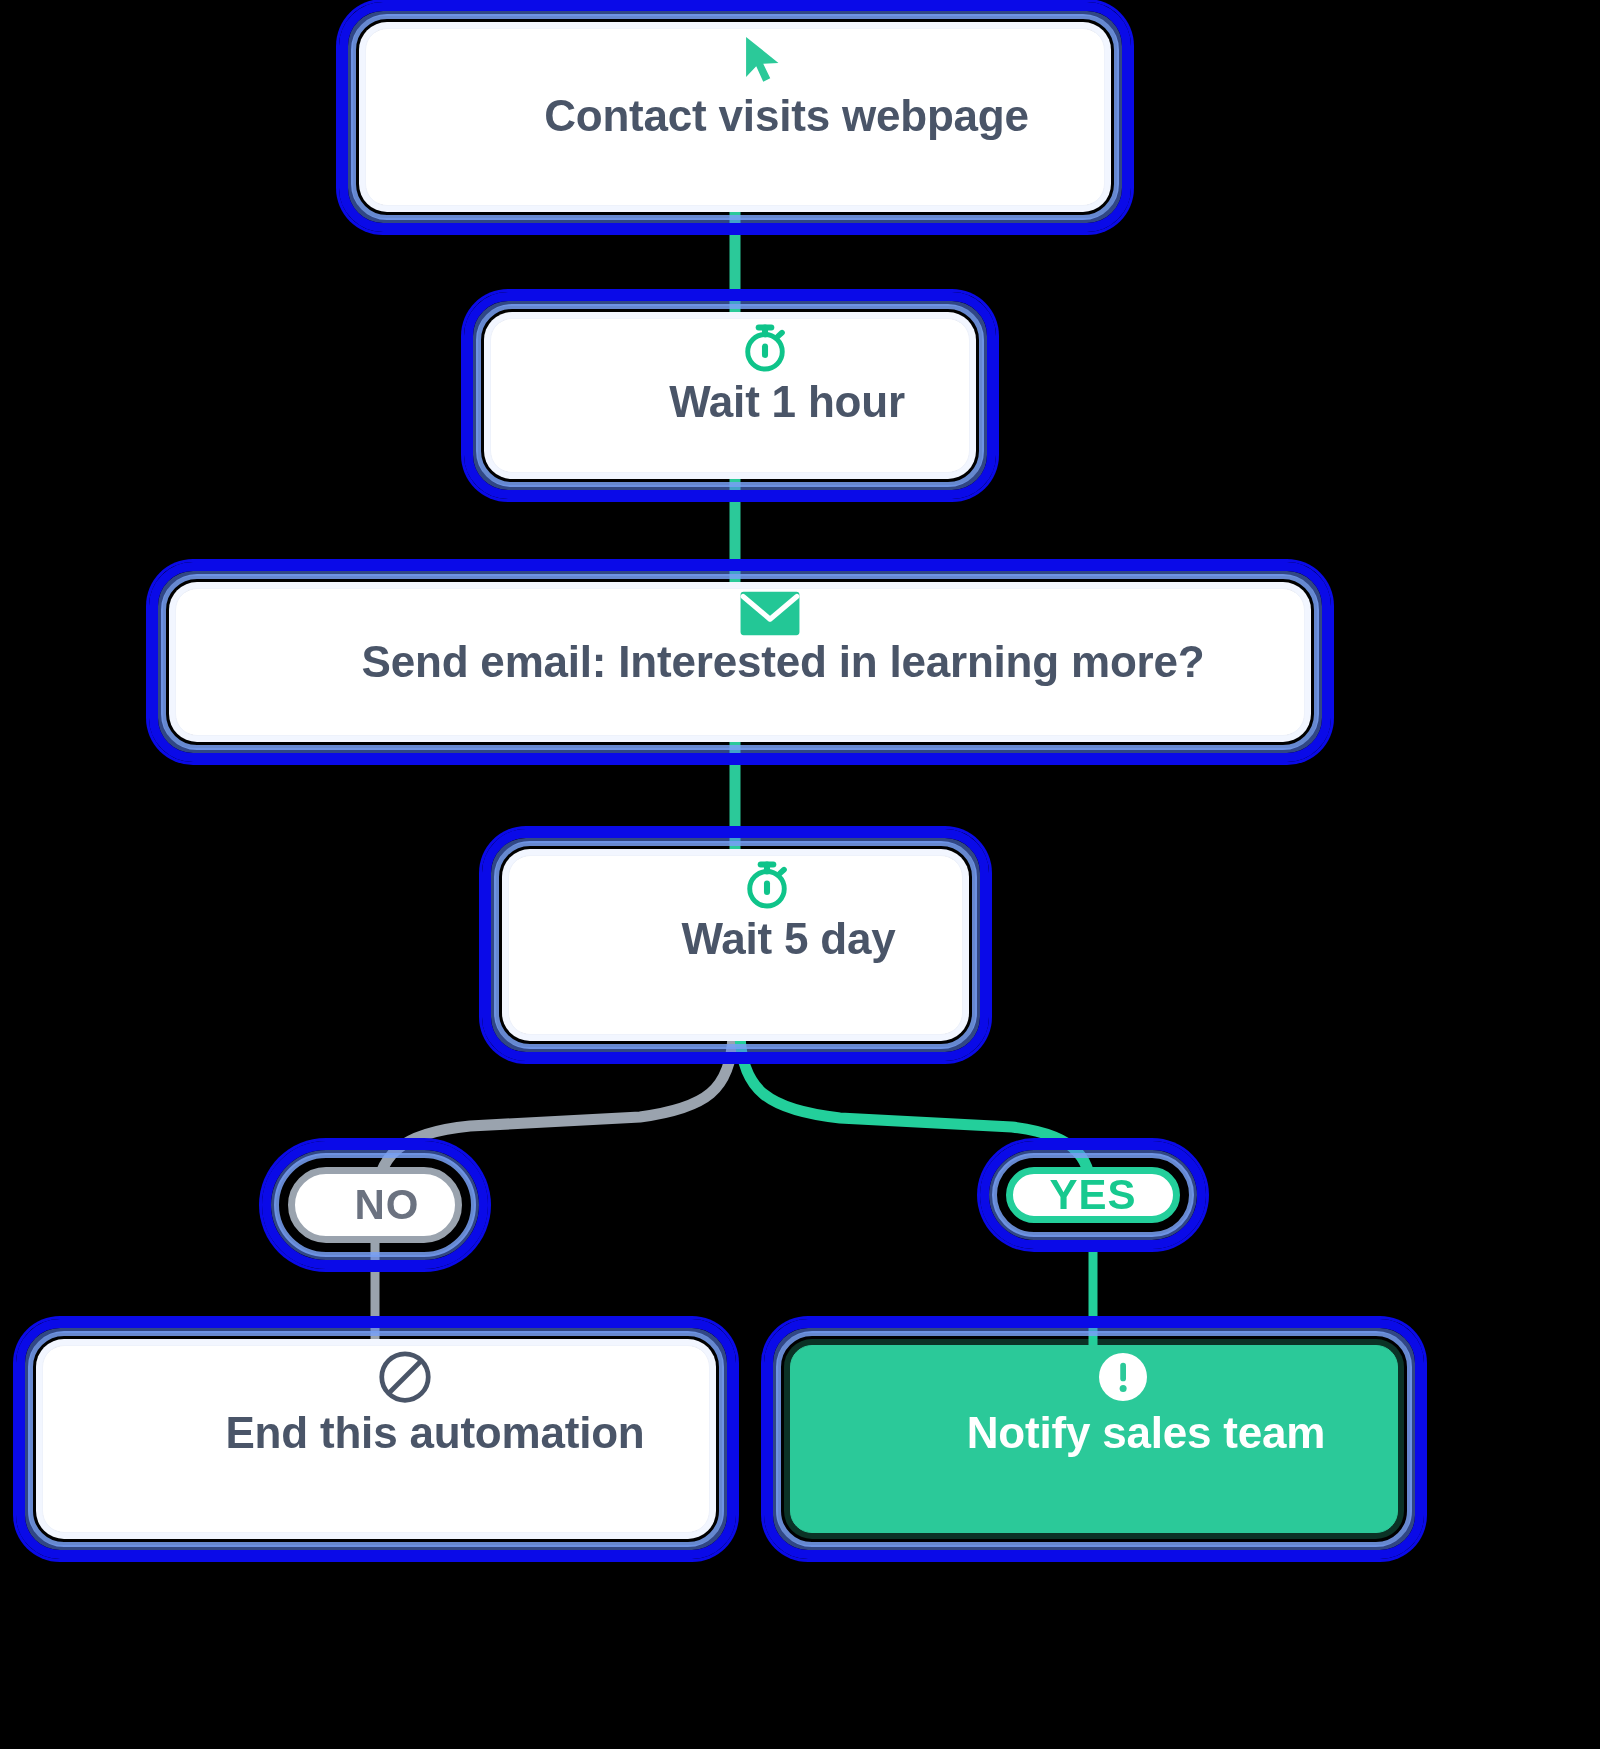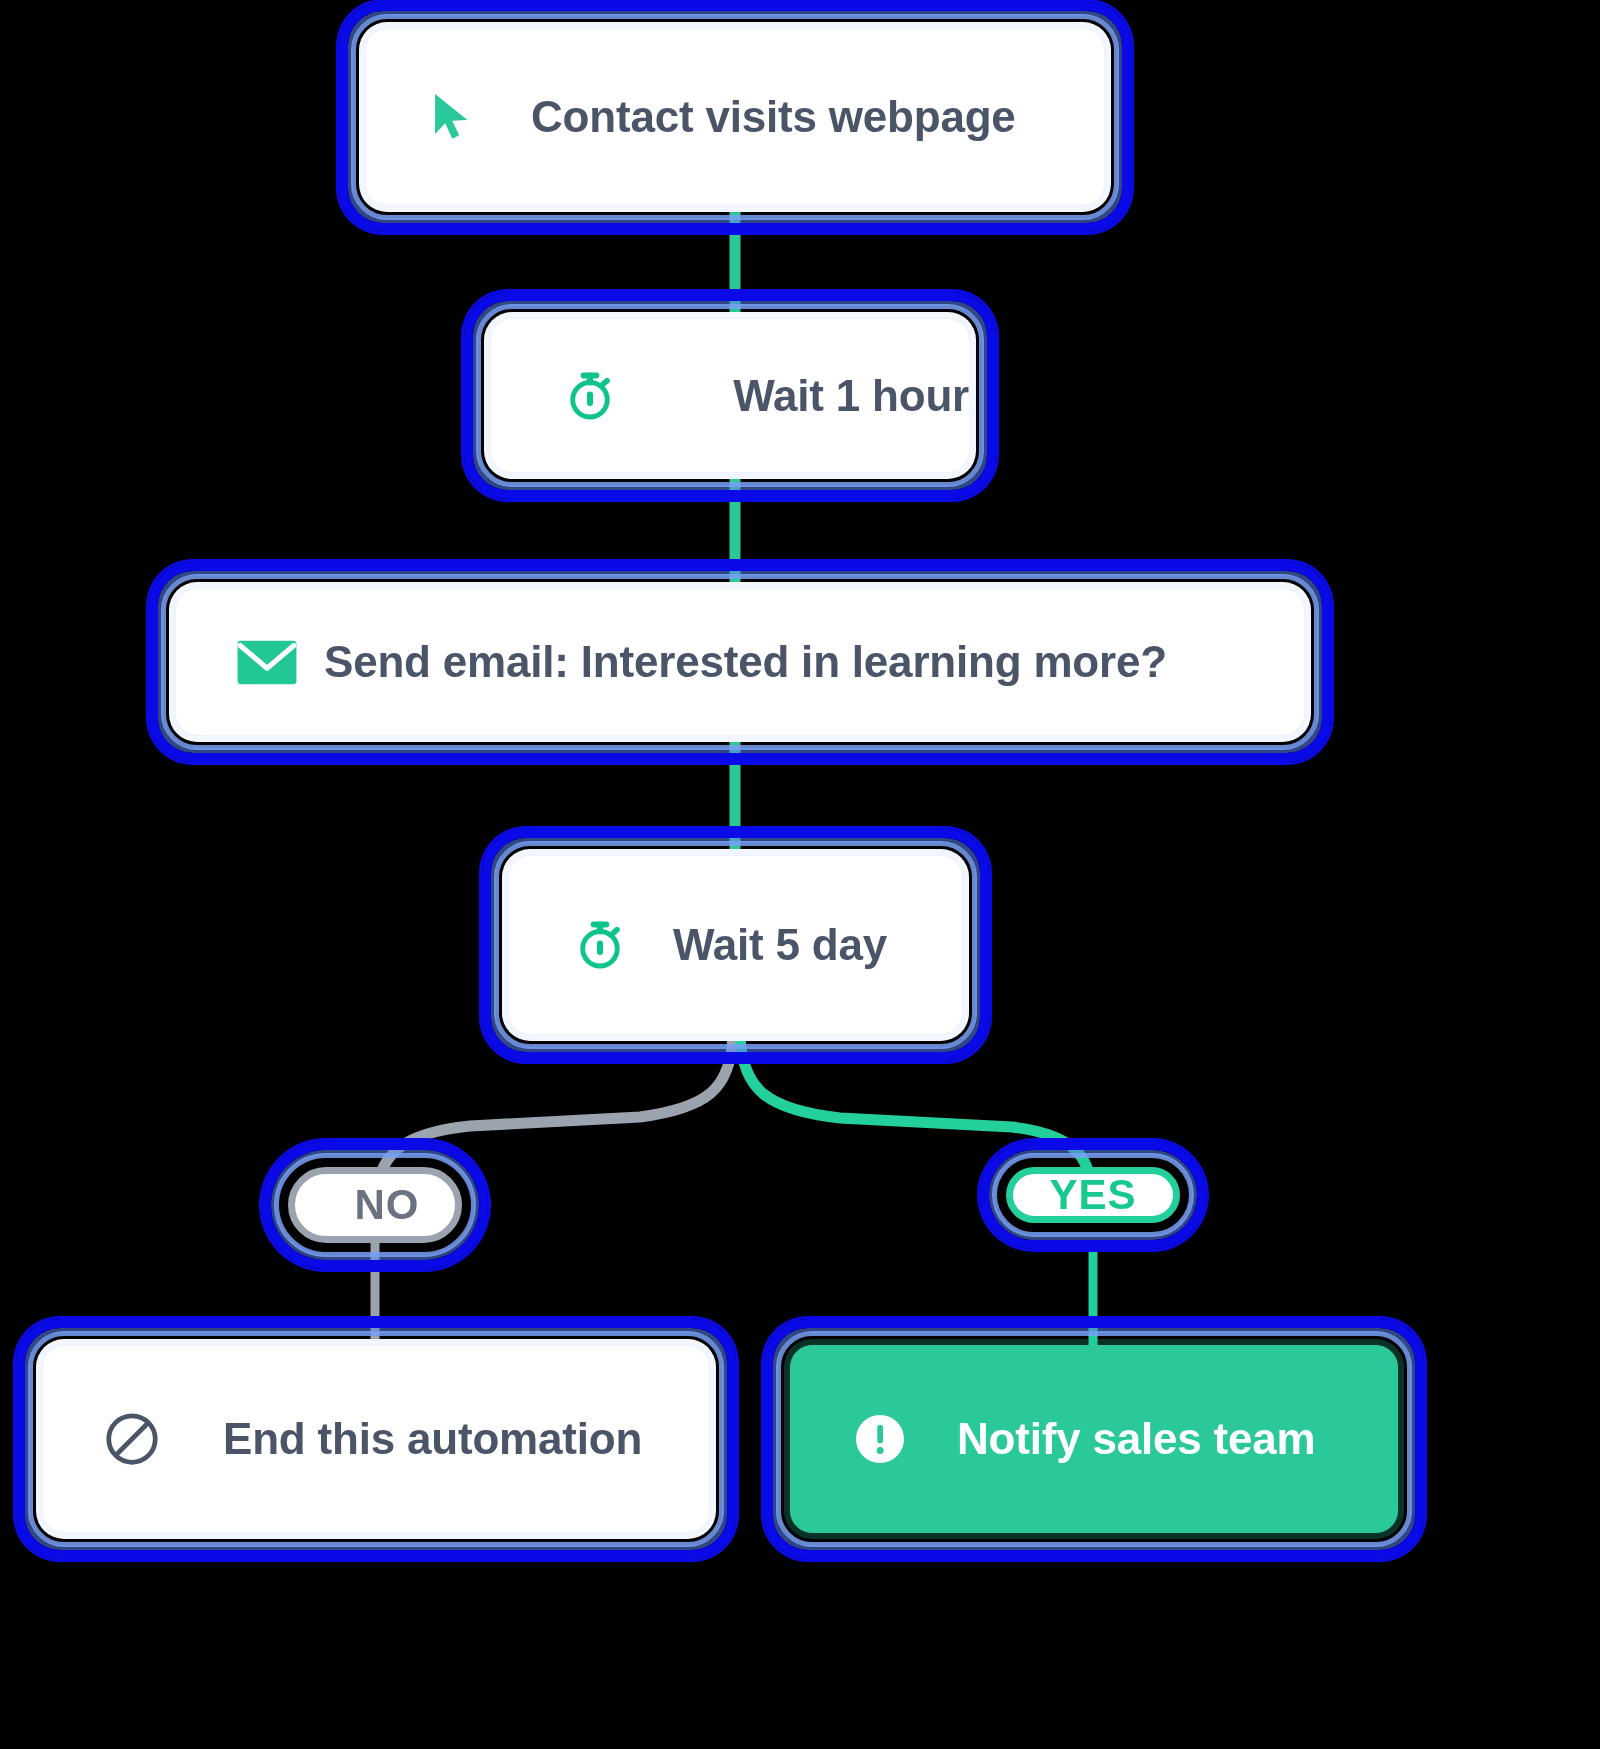--- a/index.html
+++ b/index.html
@@ -30,20 +30,21 @@
     box-shadow:none;
   }
   .card{
     position:absolute; inset:0;
     background:#ffffff;
     border-radius:22px;
     border:1px solid #eef2fb;
     box-shadow:0 0 0 6px #f2f6ff;
     display:flex;align-items:center;
     box-sizing:border-box;
+    flex-direction:column;
   }
   .card.green{
     background:#2bc999;
     border-color:#2bc999;
     box-shadow:0 0 0 6px rgba(43,201,153,.25);
   }
   .label{
     font-size:44px;
     font-weight:600;
     color:#4a5568;
@@ -115,21 +116,21 @@
           <path d="M5 2.5 L5 19 L9.2 14.6 L12.1 21 L15 19.6 L12.1 13.5 L18.4 13.2 Z" fill="#2bc999"></path>
         </svg>
       </span>
       <span class="label" style="margin-left:48px;">Contact visits webpage</span>
     </div>
   </div>
 
   <div class="node" style="left:490px;top:318px;width:480px;height:155px;">
     <div class="ring"></div>
     <div class="ring inner"></div>
-    <div class="card" style="padding-left:70px;justify-content:space-between;">
+    <div class="card" style="padding-left:70px;">
       <span class="icon" style="width:58px;height:58px;">
         <svg viewBox="0 0 24 24" width="56" height="56" fill="none" stroke="#0fc48a" stroke-width="2.1" stroke-linecap="round">
           <circle cx="12" cy="13.6" r="7.4"></circle>
           <line x1="9.3" y1="3.2" x2="14.7" y2="3.2" stroke-width="2.6"></line>
           <line x1="12" y1="3.2" x2="12" y2="6.2" stroke-width="2.6"></line>
           <line x1="17.6" y1="7.0" x2="19.3" y2="5.4" stroke-width="2.4"></line>
           <line x1="12" y1="11.4" x2="12" y2="15.0" stroke-width="2.6"></line>
         </svg>
       </span>
       <span class="label" style="margin-left:44px;">Wait 1 hour</span>

